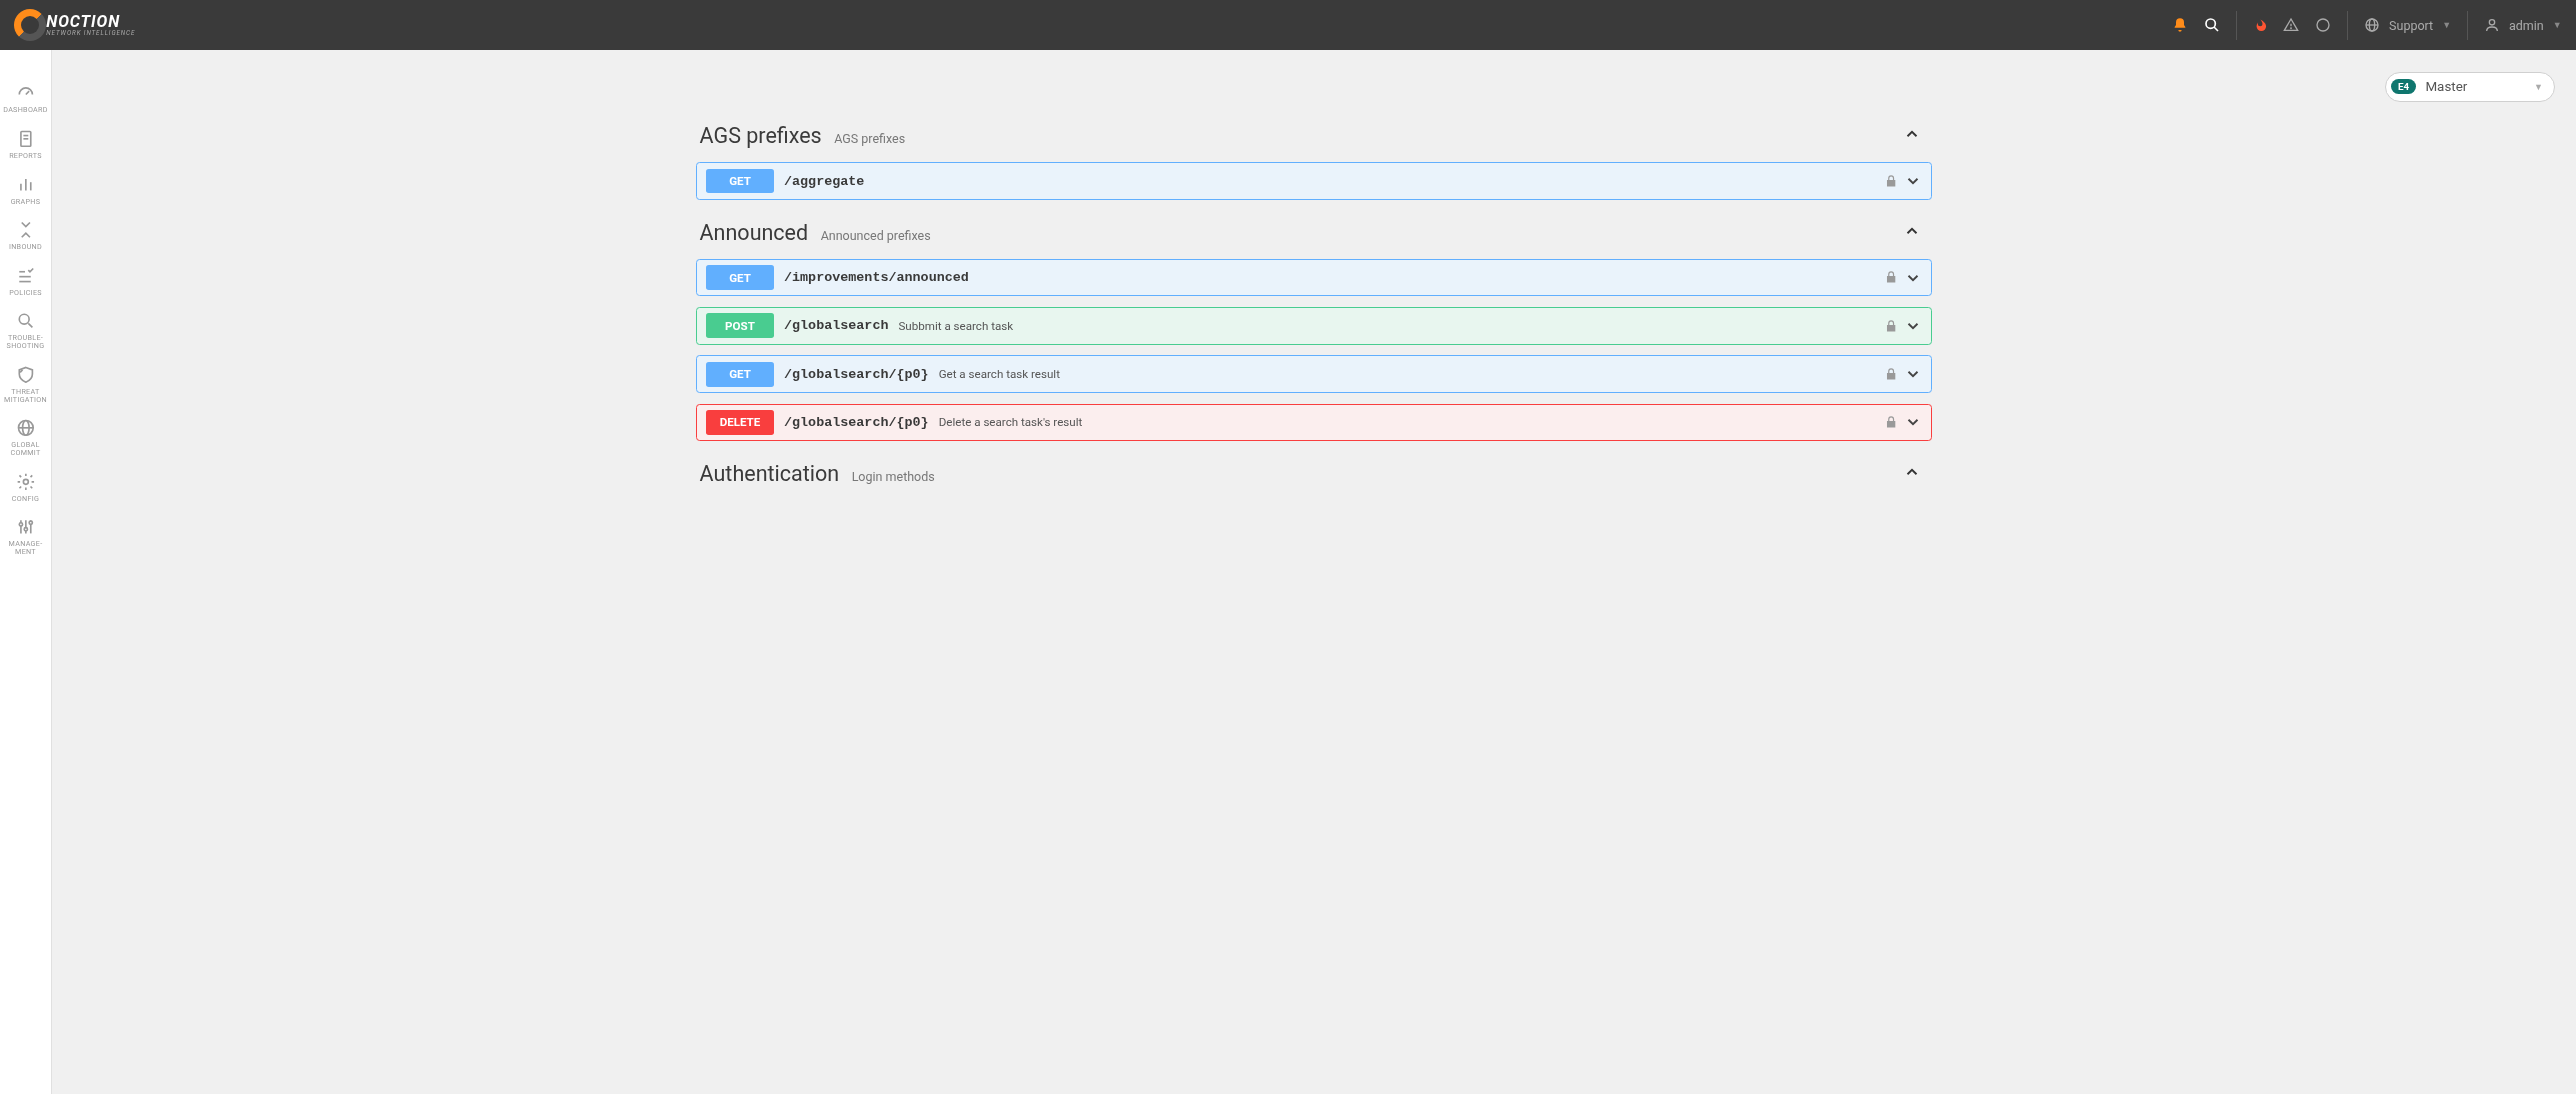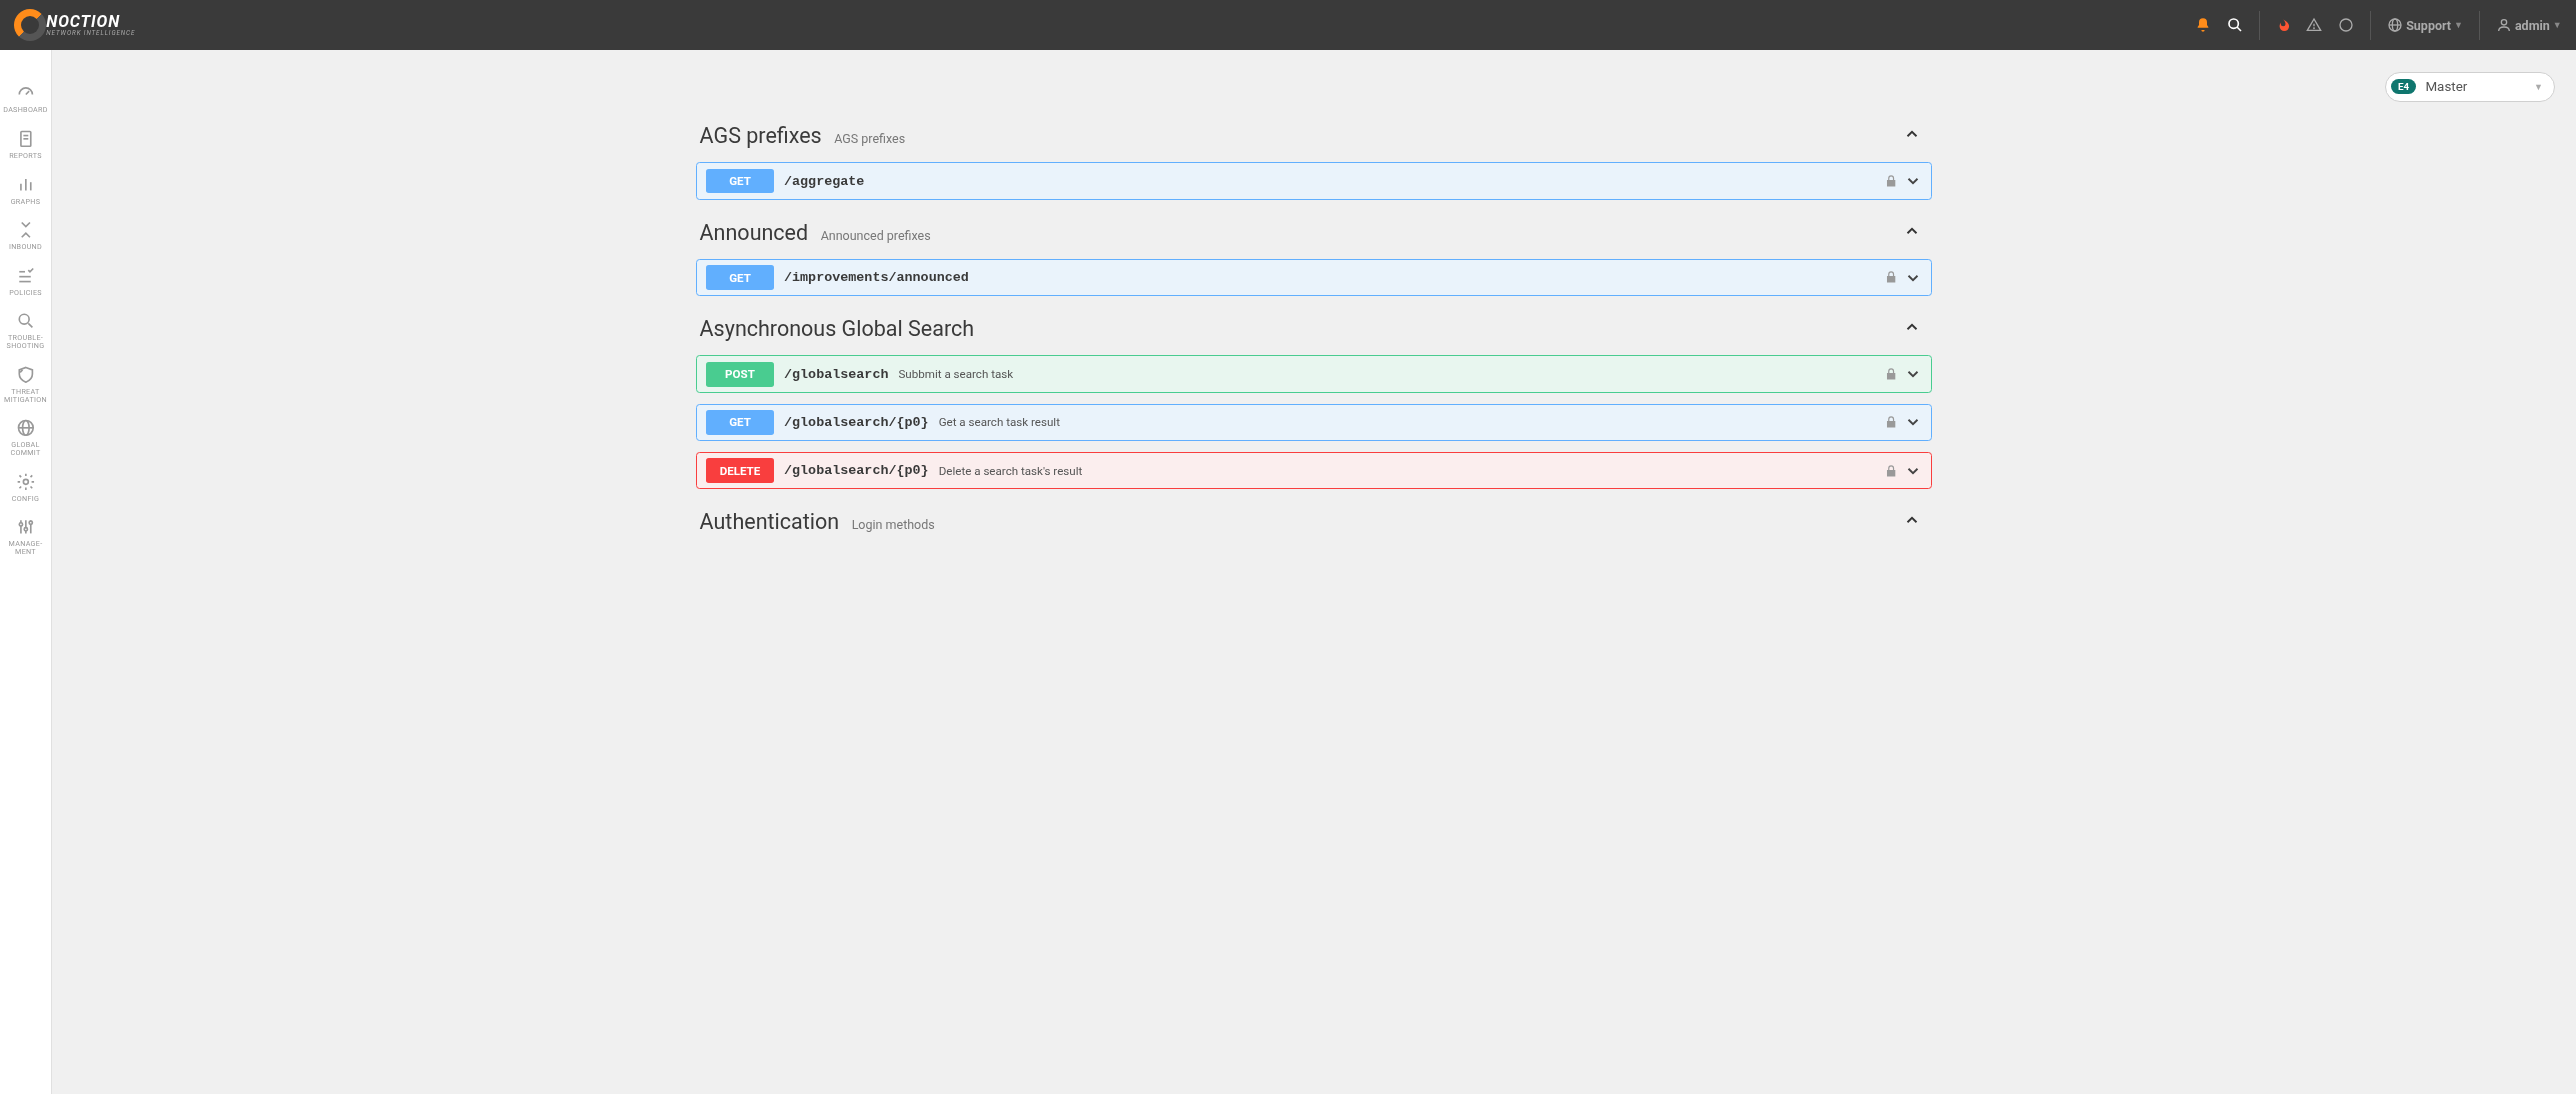--- a/index.html
+++ b/index.html
@@ -65,25 +65,24 @@
 }
 .header-icon.bell { color: #ff8c1a; }
 .header-icon.fire { color: #ff5533; }
 .divider {
   width: 0.9px; height: 29px;
   background: #555;
 }
 .header-item {
   display: flex;
   align-items: center;
-  gap: 3px;
+  gap: 9px;
   color: #aaa;
   cursor: pointer;
   font-size: 12.5px;
-  font-weight: bold;
 }
 .chev-down { font-size: 9px; color: #888; }
 
 
 .sidebar {
   position: fixed;
   left: 0;
   top: 50px;
   bottom: 0;
   width: 52px;
@@ -421,28 +420,20 @@
               <path d="M17 10V7a5 5 0 00-10 0v3H5v11h14V10h-2zm-8-3a3 3 0 016 0v3H9V7z"></path>
             </svg>
           </span>
           <span class="expand">
             <svg width="18" height="18" viewBox="0 0 24 24" fill="none" stroke="currentColor" stroke-width="2.5">
               <polyline points="6 9 12 15 18 9"></polyline>
             </svg>
           </span>
         </span>
       </div>
-      <div class="section-header">
-        <span class="section-title">Asynchronous Global Search</span>
-        <span class="collapse">
-          <svg width="18" height="18" viewBox="0 0 24 24" fill="none" stroke="currentColor" stroke-width="2.5">
-            <polyline points="6 15 12 9 18 15"></polyline>
-          </svg>
-        </span>
-      </div>
       <div class="endpoint post">
         <span class="method post">POST</span>
         <span class="path">/globalsearch</span>
         <span class="desc">Subbmit a search task</span>
         <span class="endpoint-right">
           <span class="lock">
             <svg width="14.3" height="14.3" viewBox="0 0 24 24" fill="#999">
               <path d="M17 10V7a5 5 0 00-10 0v3H5v11h14V10h-2zm-8-3a3 3 0 016 0v3H9V7z"></path>
             </svg>
           </span>

